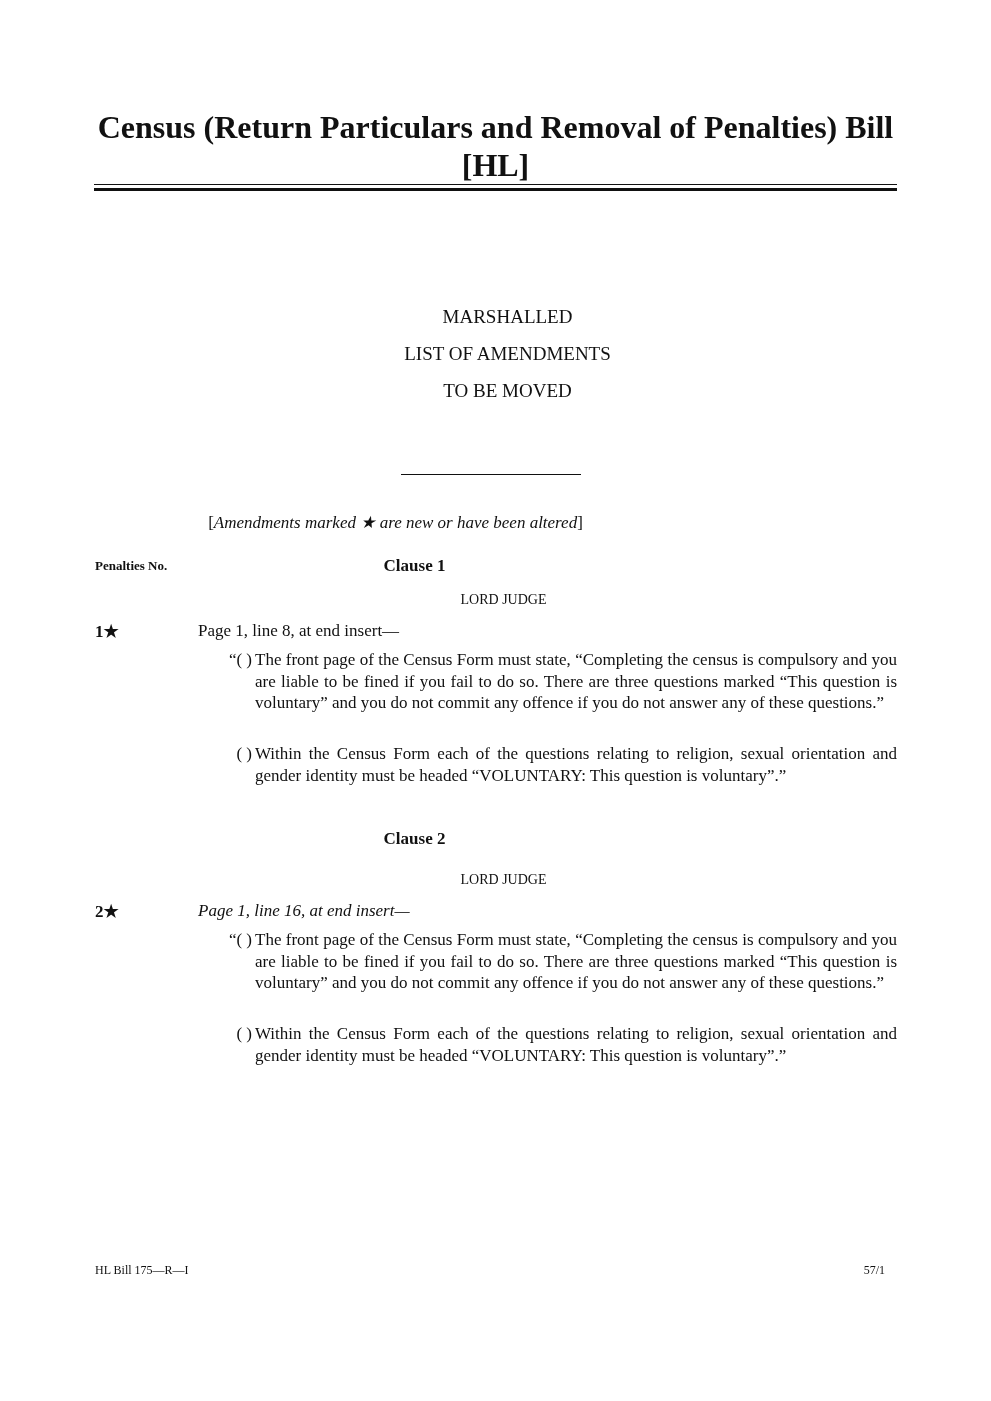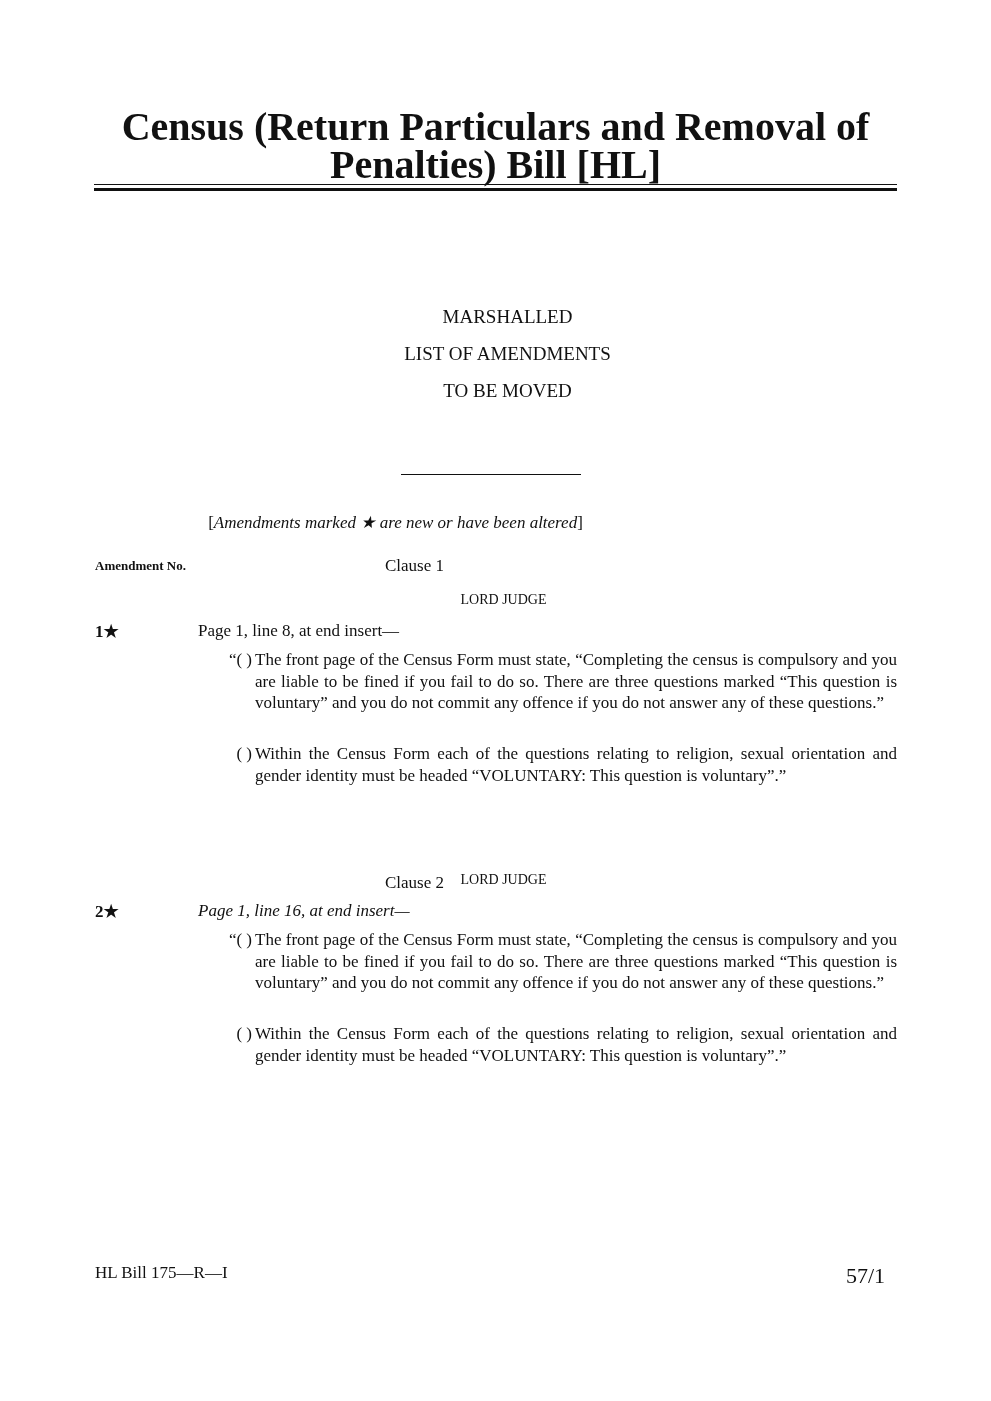--- a/index.html
+++ b/index.html
@@ -1,60 +1,60 @@
 <!DOCTYPE html>
 <html><head>
 <meta charset="utf-8">
 <style>
   html, body { margin: 0; padding: 0; background: #ffffff; }
   body { width: 991px; height: 1401px; position: relative; font-family: "Liberation Serif", "DejaVu Serif", serif; color: #111; }
-  .title { position: absolute; left: 94px; width: 803px; top: 108px; text-align: center; font-weight: bold; font-size: 40px; line-height: 38px; }
+  .title { position: absolute; left: 94px; width: 803px; top: 108px; text-align: center; font-weight: bold; font-size: 32px; line-height: 38px; }
   .rule1 { position: absolute; left: 94px; width: 803px; top: 184px; border-top: 1px solid #111; }
   .rule2 { position: absolute; left: 94px; width: 803px; top: 188px; border-top: 3px solid #111; }
   .mlist { position: absolute; left: 0; width: 991px; top: 303px; text-align: center; font-size: 19px; margin-left: 12px; }
   .mlist div { height: 37px; line-height: 28px; }
   .short-rule { position: absolute; left: 401px; width: 180px; top: 474px; border-top: 1px solid #111; }
   .note { position: absolute; left: 0; width: 791px; top: 512px; text-align: center; font-size: 17px; }
   .note i { font-style: italic; }
   .amd-head { position: absolute; left: 95px; top: 559px; font-size: 13px; font-weight: bold; line-height: 14px; }
-  .clause { position: absolute; left: 0; width: 829px; text-align: center; font-size: 17px; font-weight: normal; }
+  .clause { position: absolute; left: 0; width: 829px; text-align: center; font-size: 17px; font-weight: bold; }
   .mover { position: absolute; left: 8px; width: 991px; text-align: center; font-size: 14px; }
   .num { position: absolute; left: 95px; font-size: 17px; font-weight: bold; }
   .instr { position: absolute; left: 198px; font-size: 17px; text-align: right; }
   .para { position: absolute; left: 255px; width: 642px; font-size: 17px; line-height: 21.5px; text-align: justify; }
   .para .mark { position: absolute; right: 100%; margin-right: 3px; white-space: nowrap; }
-  .footer-l { position: absolute; left: 95px; top: 1263px; font-size: 17px; }
-  .footer-r { position: absolute; right: 106px; top: 1263px; font-size: 22px; }
+  .footer-l { position: absolute; left: 95px; top: 1263px; font-size: 12px; }
+  .footer-r { position: absolute; right: 106px; top: 1263px; font-size: 12px; }
 </style>
 </head>
 <body>
 
 <div class="title">Census (Return Particulars and Removal of Penalties) Bill [HL]</div>
 <div class="rule1"></div>
 <div class="rule2"></div>
 
 <div class="mlist">
   <div>MARSHALLED</div>
   <div>LIST OF AMENDMENTS</div>
   <div>TO BE MOVED</div>
 </div>
 <div class="short-rule"></div>
 
 <div class="note"><span>[</span><i>Amendments marked ★ are new or have been altered</i><span>]</span></div>
 
-<div class="amd-head" style="width:95px;">Amendment No.</div>
+<div class="amd-head" style="width:95px;">Penalties No.</div>
 
 <div class="clause" style="top:556px;">Clause 1</div>
 <div class="mover" style="top:592px;">LORD JUDGE</div>
 <div class="num" style="top:621px;">1★</div>
 <div class="instr" style="top:621px;">Page 1, line 8, at end insert—</div>
 <div class="para" style="top:649px;"><span class="mark">“( )</span><span>The front page of the Census Form must state, “Completing the census is compulsory and you are liable to be fined if you fail to do so. There are three questions marked “This question is voluntary” and you do not commit any offence if you do not answer any of these questions.”</span></div>
 <div class="para" style="top:743px;"><span class="mark">( )</span><span>Within the Census Form each of the questions relating to religion, sexual orientation and gender identity must be headed “VOLUNTARY: This question is voluntary”.”</span></div>
 
-<div class="clause" style="top:829px;margin-top:44px;">Clause 2</div>
+<div class="clause" style="top:829px;">Clause 2</div>
 <div class="mover" style="top:872px;">LORD JUDGE</div>
 <div class="num" style="top:901px;">2★</div>
 <div class="instr" style="top:901px;font-style:italic;">Page 1, line 16, at end insert—</div>
 <div class="para" style="top:929px;"><span class="mark">“( )</span><span>The front page of the Census Form must state, “Completing the census is compulsory and you are liable to be fined if you fail to do so. There are three questions marked “This question is voluntary” and you do not commit any offence if you do not answer any of these questions.”</span></div>
 <div class="para" style="top:1023px;"><span class="mark">( )</span><span>Within the Census Form each of the questions relating to religion, sexual orientation and gender identity must be headed “VOLUNTARY: This question is voluntary”.”</span></div>
 
 <div class="footer-l">HL Bill 175—R—I</div>
 <div class="footer-r">57/1</div>
 
 </body></html>

